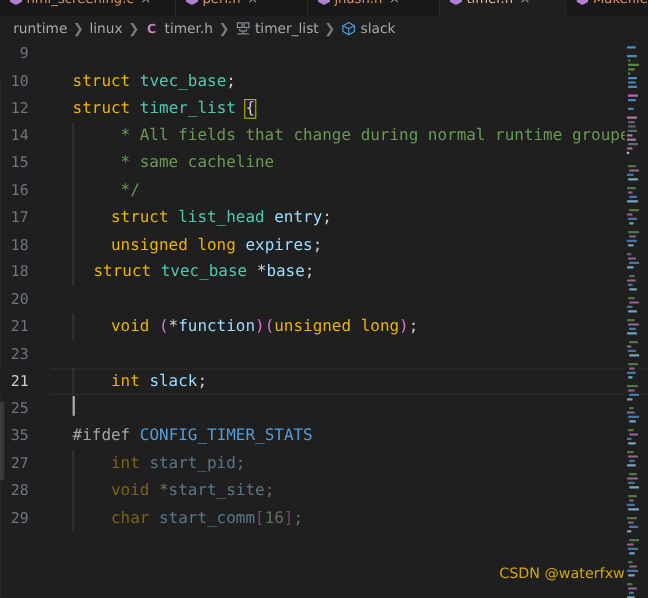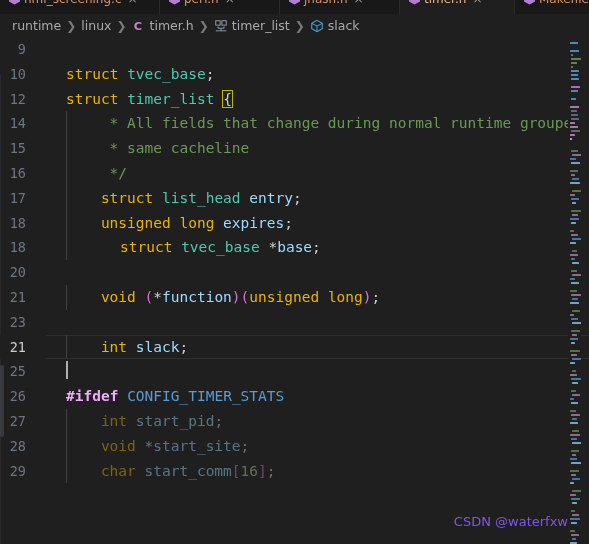--- a/index.html
+++ b/index.html
@@ -106,21 +106,21 @@
   }
 
   
   .kw   { color: #eab308; }   
   .typ  { color: #4ec9b0; }   
   .var  { color: #9cdcfe; }   
   .pn   { color: #cccccc; }   
   .op   { color: #d4d4d4; }   
   .par  { color: #da70d6; }   
   .cmt  { color: #6a9955; }   
-  .pp   { color: #f0abfc; font-weight: bold; }   
+  .pp   { color: #a3a3a3; }   
   .ppid { color: #569cd6; }   
   .num  { color: #b5cea8; }
   .brk  { color: #da70d6; }
   .dim  { opacity: 0.45; }
   .brace-hl {
     outline: 1px solid #b9b900;
     background: transparent;
     color: #cccccc;
   }
   .cursor {
@@ -149,21 +149,21 @@
   .editor-edge-left {
     position: absolute; left: 0; top: 37px; width: 1px; height: 507px;
     background: #2a2a2a;
   }
 
   
   .watermark {
     position: absolute; right: 21px; bottom: 15px;
     font-family: "DejaVu Sans", sans-serif;
     font-size: 13px;
-    color: #8b5cf6;
+    color: #eab308;
     opacity: .9;
     white-space: nowrap;
     pointer-events: none;
   }
 </style>
 </head>
 <body>
 
 <div id="app">
 
@@ -238,27 +238,27 @@
     <div class="editor-edge-left"></div>
     <div class="code-area" id="code">
         <div class="row"><div class="ln">9</div><div class="code"><span style="padding-left: 0px;"></span></div></div>
         <div class="row"><div class="ln">10</div><div class="code"><span style="padding-left: 0px;"><span class="kw">struct</span><span class="pn"> </span><span class="typ">tvec_base</span><span class="pn">;</span></span></div></div>
         <div class="row"><div class="ln">12</div><div class="code"><span style="padding-left: 0px;"><span class="kw">struct</span><span class="pn"> </span><span class="typ">timer_list</span><span class="pn"> </span><span class="brace-hl">{</span></span></div></div>
         <div class="row"><div class="ln">14</div><div class="code"><span class="guide" style="left: 20px;"></span><span style="padding-left: 34.88px;"><span class="cmt"> * All fields that change during normal runtime grouped</span></span></div></div>
         <div class="row"><div class="ln">15</div><div class="code"><span class="guide" style="left: 20px;"></span><span style="padding-left: 34.88px;"><span class="cmt"> * same cacheline</span></span></div></div>
         <div class="row"><div class="ln">16</div><div class="code"><span class="guide" style="left: 20px;"></span><span style="padding-left: 34.88px;"><span class="cmt"> */</span></span></div></div>
         <div class="row"><div class="ln">17</div><div class="code"><span class="guide" style="left: 20px;"></span><span style="padding-left: 34.88px;"><span class="kw">struct</span><span class="pn"> </span><span class="typ">list_head</span><span class="pn"> </span><span class="var">entry</span><span class="pn">;</span></span></div></div>
         <div class="row"><div class="ln">18</div><div class="code"><span class="guide" style="left: 20px;"></span><span style="padding-left: 34.88px;"><span class="kw">unsigned</span><span class="pn"> </span><span class="kw">long</span><span class="pn"> </span><span class="var">expires</span><span class="pn">;</span></span></div></div>
-        <div class="row"><div class="ln">18</div><div class="code"><span class="guide" style="left: 20px;"></span><span style="padding-left: 54px;"><span class="kw">struct</span><span class="pn"> </span><span class="typ">tvec_base</span><span class="pn"> </span><span class="op">*</span><span class="var">base</span><span class="pn">;</span></span></div></div>
+        <div class="row"><div class="ln">18</div><div class="code"><span class="guide" style="left: 20px;"></span><span style="padding-left: 19px;"><span class="kw">struct</span><span class="pn"> </span><span class="typ">tvec_base</span><span class="pn"> </span><span class="op">*</span><span class="var">base</span><span class="pn">;</span></span></div></div>
         <div class="row"><div class="ln">20</div><div class="code"><span style="padding-left: 0px;"></span></div></div>
         <div class="row"><div class="ln">21</div><div class="code"><span class="guide" style="left: 20px;"></span><span style="padding-left: 34.88px;"><span class="kw">void</span><span class="pn"> </span><span class="par">(</span><span class="op">*</span><span class="var">function</span><span class="par">)</span><span class="par">(</span><span class="kw">unsigned</span><span class="pn"> </span><span class="kw">long</span><span class="par">)</span><span class="pn">;</span></span></div></div>
         <div class="row"><div class="ln">23</div><div class="code"><span style="padding-left: 0px;"></span></div></div>
         <div class="row current"><div class="ln">21</div><div class="code"><span class="guide" style="left: 20px;"></span><span style="padding-left: 34.88px;"><span class="kw">int</span><span class="pn"> </span><span class="var">slack</span><span class="pn">;</span></span></div></div>
         <div class="row"><div class="ln">25</div><div class="code"><span style="padding-left: 0px;"><span class="cursor"></span></span></div></div>
-        <div class="row"><div class="ln">26</div><div class="code"><span style="padding-left: 0px;"><span class="pp">#ifdef</span><span class="pn"> </span><span class="ppid">CONFIG_TIMER_STATS</span></span></div></div>
+        <div class="row"><div class="ln">35</div><div class="code"><span style="padding-left: 0px;"><span class="pp">#ifdef</span><span class="pn"> </span><span class="ppid">CONFIG_TIMER_STATS</span></span></div></div>
         <div class="row"><div class="ln">27</div><div class="code"><span class="guide" style="left: 20px;"></span><span class="dim" style="padding-left: 34.88px;"><span class="kw">int</span><span class="pn"> </span><span class="var">start_pid</span><span class="pn">;</span></span></div></div>
         <div class="row"><div class="ln">28</div><div class="code"><span class="guide" style="left: 20px;"></span><span class="dim" style="padding-left: 34.88px;"><span class="kw">void</span><span class="pn"> </span><span class="op">*</span><span class="var">start_site</span><span class="pn">;</span></span></div></div>
         <div class="row"><div class="ln">29</div><div class="code"><span class="guide" style="left: 20px;"></span><span class="dim" style="padding-left: 34.88px;"><span class="kw">char</span><span class="pn"> </span><span class="var">start_comm</span><span class="brk">[</span><span class="num">16</span><span class="brk">]</span><span class="pn">;</span></span></div></div>
       </div>
   </div>
 
   <div class="minimap" id="minimap">
       <div class="mrow"></div>
       <div class="mrow">
         <span class="mtok" style="left: 2px; width: 8px; background: rgb(86, 156, 214);"></span>

